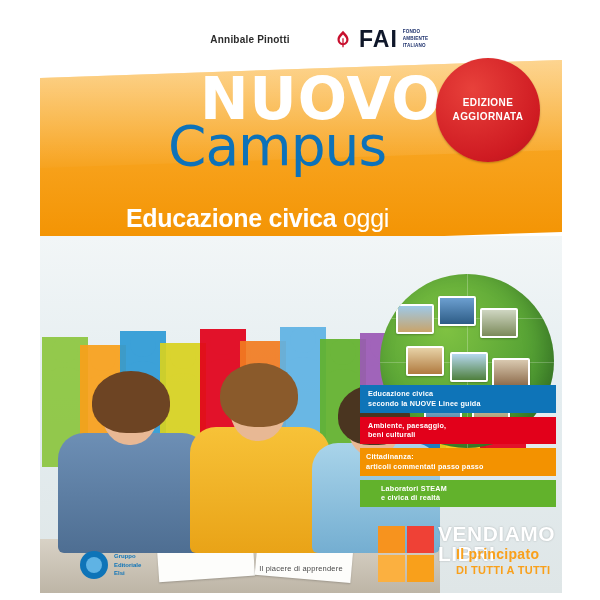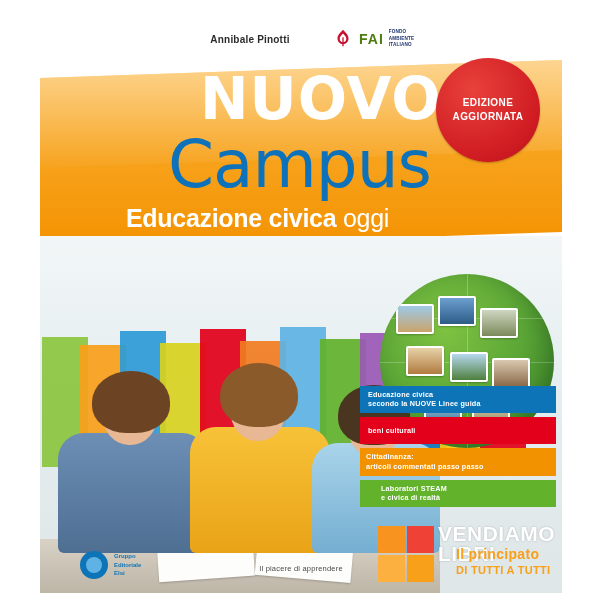--- a/index.html
+++ b/index.html
@@ -58,23 +58,23 @@
     display: flex;
     align-items: center;
     gap: 5px;
   }
   .fai-mark {
     width: 22px;
     height: 22px;
     position: relative;
   }
   .fai-text {
-    font-size: 14px;
-    font-weight: bold;
-    color: #4d7c0f;
+    font-size: 23px;
+    font-weight: bold;
+    color: #0f172a;
     letter-spacing: 1px;
     line-height: 1;
   }
   .fai-sub {
     font-size: 4.6px;
     line-height: 1.5;
     color: #1b2f6b;
     font-weight: bold;
     letter-spacing: 0.2px;
   }
@@ -104,22 +104,22 @@
     font-size: 58px;
     line-height: 1;
     font-weight: bold;
     color: #ffffff;
     letter-spacing: 1px;
     font-family: "DejaVu Sans", sans-serif;
   }
   .title-campus {
     position: absolute;
     left: 128px;
-    top: 124px;
-    font-size: 66px;
+    top: 111px;
+    font-size: 55px;
     line-height: 1;
     color: #0d72b9;
     font-family: "DejaVu Sans", sans-serif;
     letter-spacing: -1px;
   }
   .subtitle {
     position: absolute;
     left: 86px;
     top: 196px;
     font-size: 25px;
@@ -533,20 +533,21 @@
           <span class="st-hair" style="left:26px; bottom:108px; width:72px; height:60px; background:#4a3520;"></span>
         </div>
       </div>
 
       <div class="bars">
         <div class="bar b1">
           <span>Educazione civica</span>
           <span>secondo la NUOVE Linee guida</span>
         </div>
         <div class="bar b2">
+          <span>Ambiente, paesaggio,</span>
           <span>beni culturali</span>
         </div>
         <div class="bar b3">
           <span>Cittadinanza:</span>
           <span>articoli commentati passo passo</span>
         </div>
         <div class="bar b4">
           <span>Laboratori STEAM</span>
           <span>e civica di realtà</span>
         </div>

